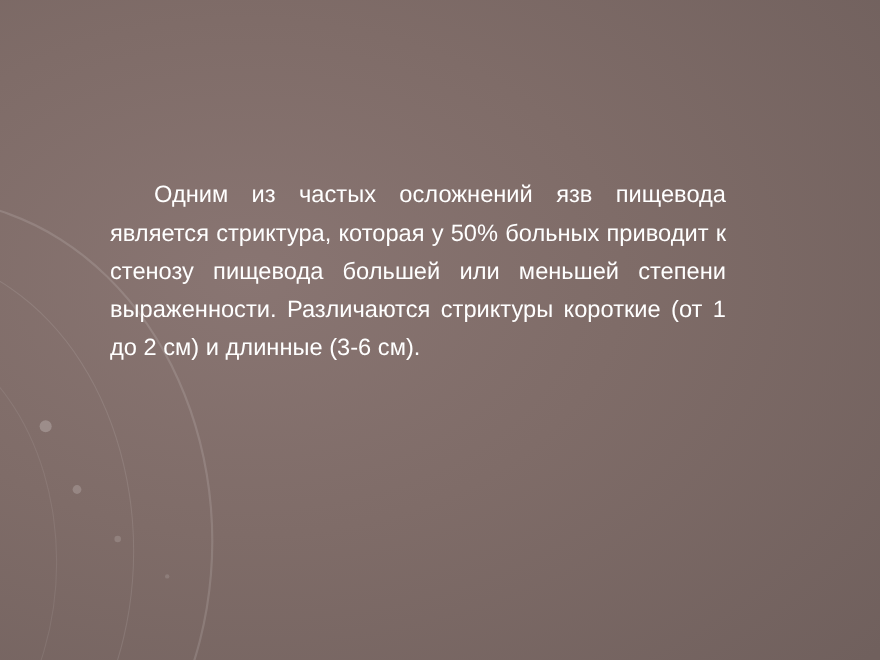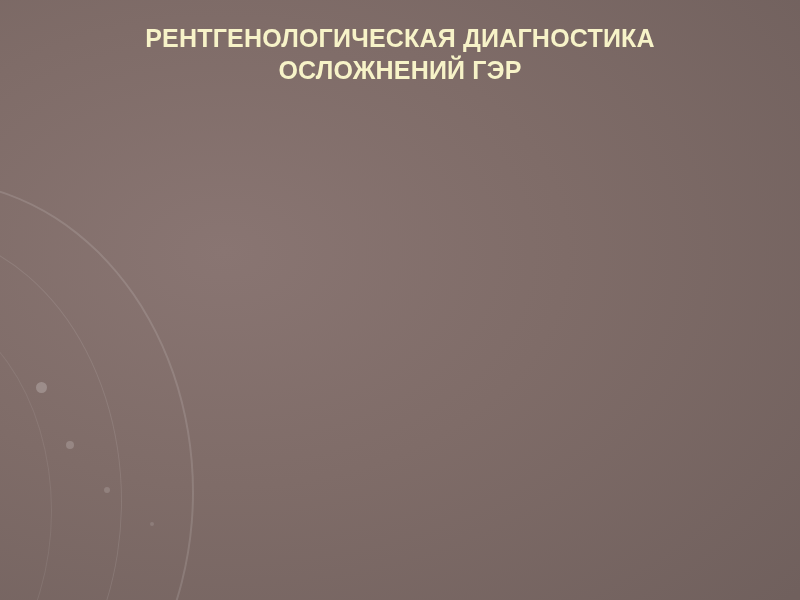--- a/index.html
+++ b/index.html
@@ -95,16 +95,18 @@
 
   <div class="swoosh swoosh-1"></div>
   <div class="swoosh swoosh-2"></div>
   <div class="swoosh swoosh-3"></div>
 
   <div class="dot dot-1"></div>
   <div class="dot dot-2"></div>
   <div class="dot dot-3"></div>
   <div class="dot dot-4"></div>
 
-  <div class="title">РЕНТГЕНОЛОГИЧЕСКАЯ ДИАГНОСТИКА ОСЛОЖНЕНИЙ ГЭР</div>
 
+  <div class="body-block">
+    <p class="body-text">Одним из частых осложнений язв пищевода является стриктура, которая у 50% больных приводит к стенозу пищевода большей или меньшей степени выраженности. Различаются стриктуры короткие (от 1 до 2 см) и длинные (3-6 см).</p>
+  </div>
 
 </div>
 
 </body></html>

